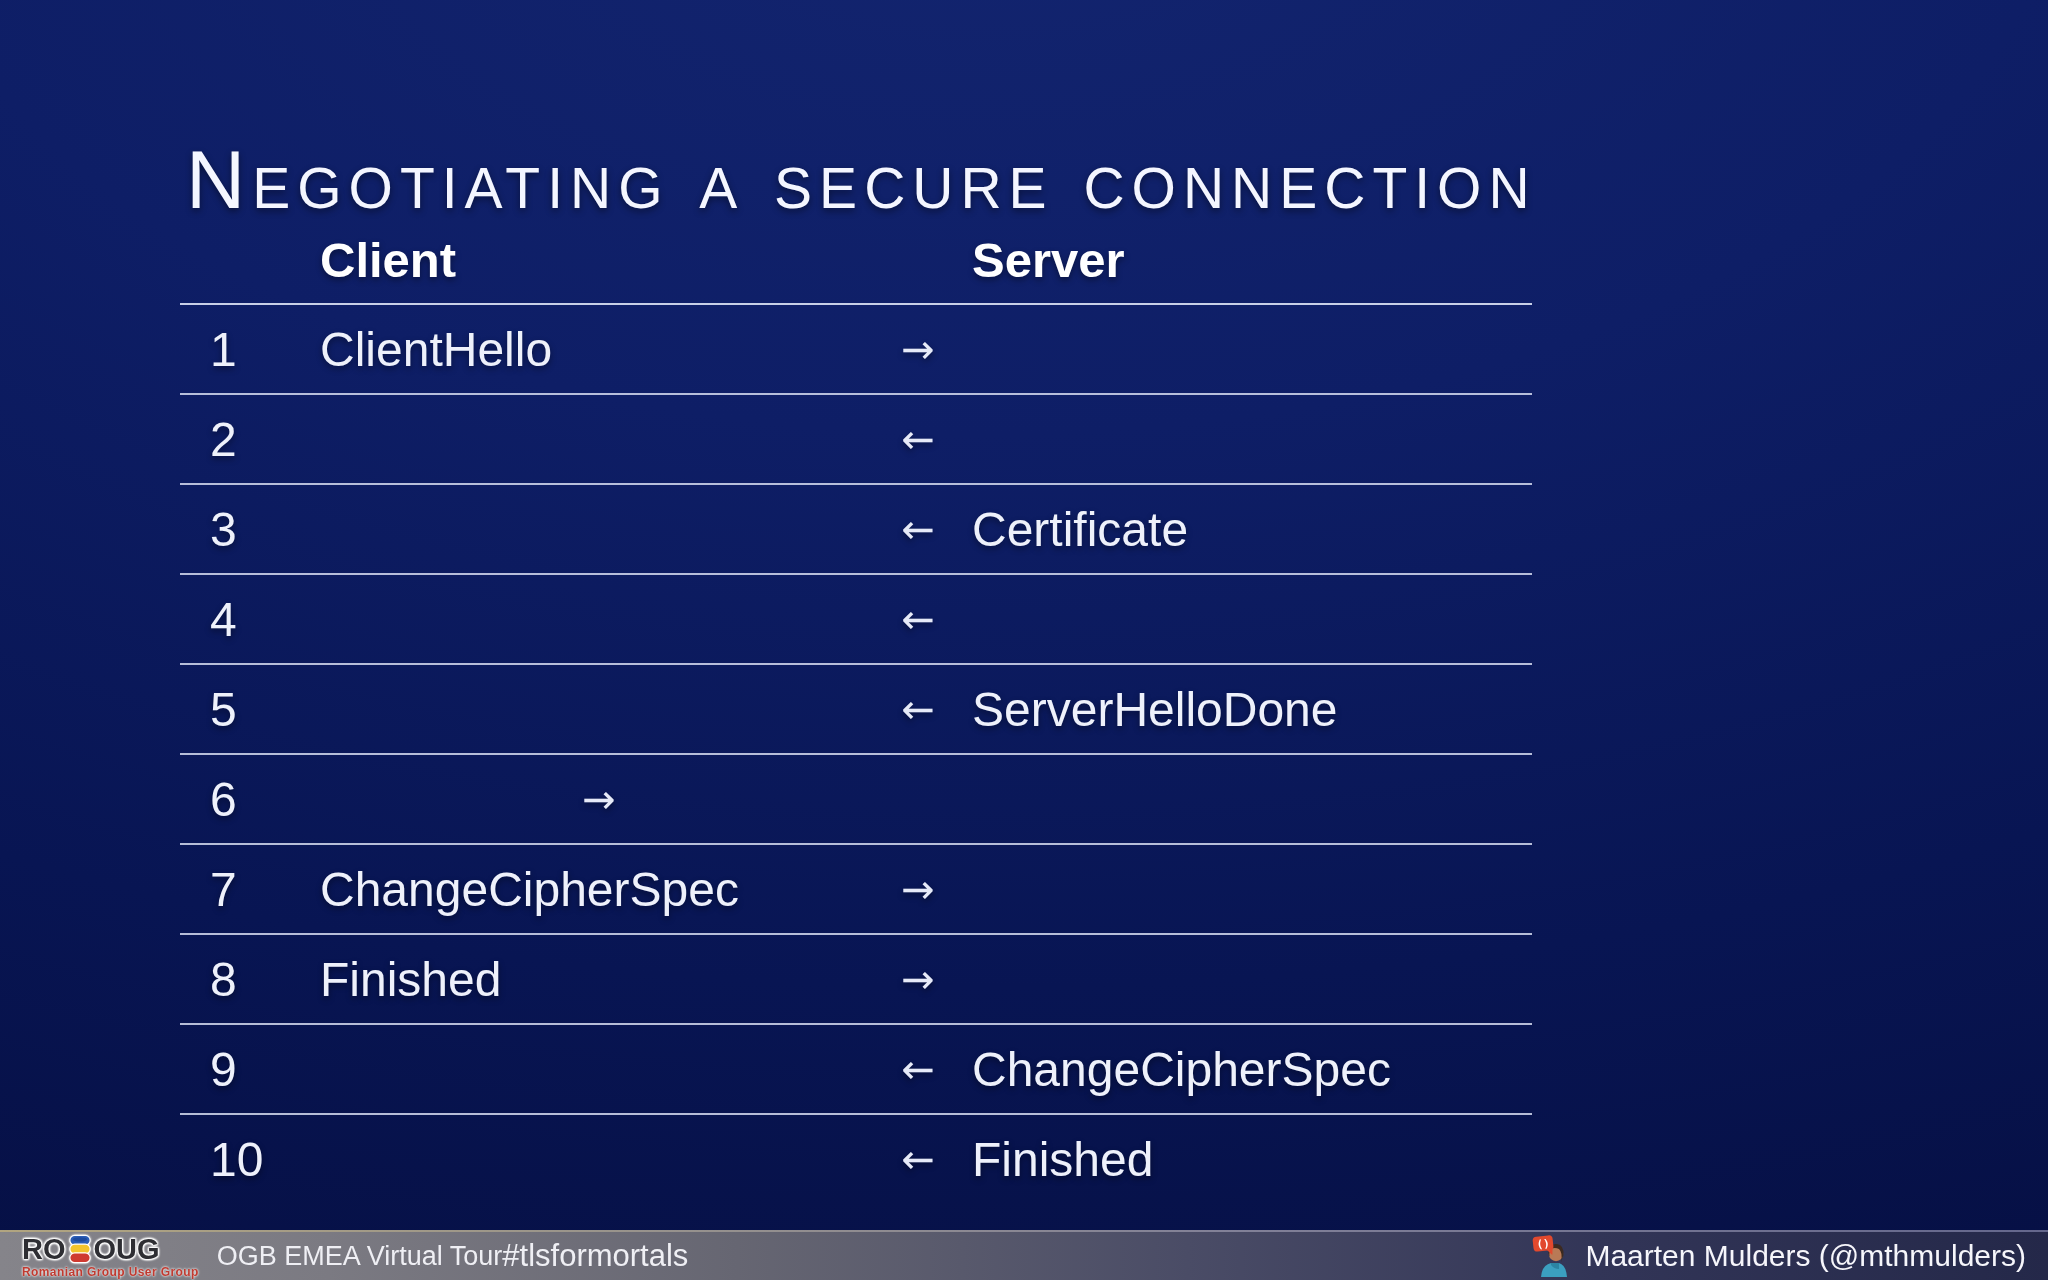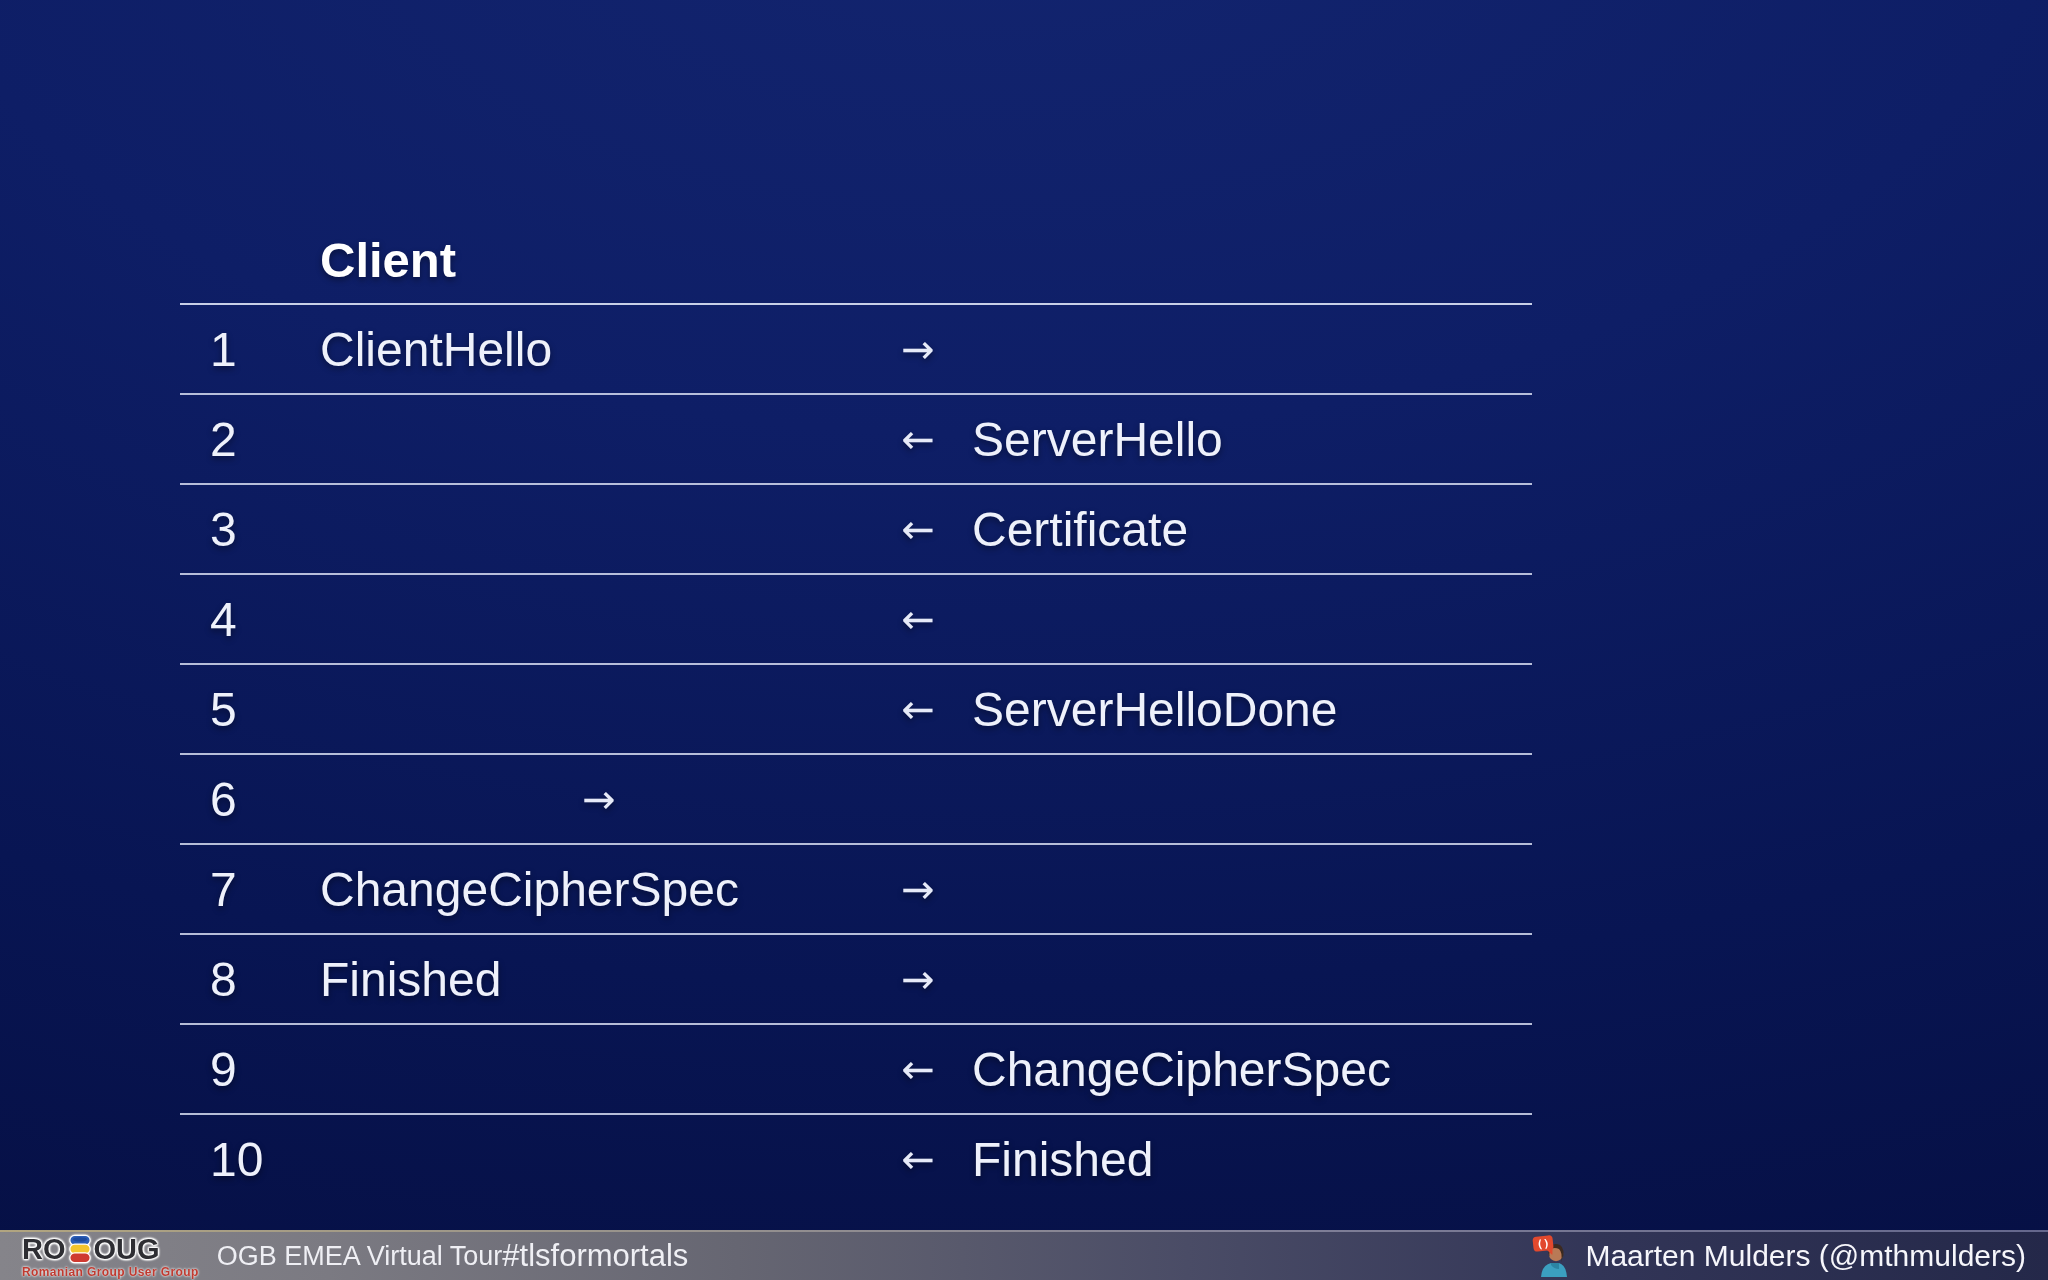--- a/index.html
+++ b/index.html
@@ -97,41 +97,42 @@
   .footer-hashtag { font-size: 31px; color: #efeff4; }
   .footer-spacer { flex: 1; }
   .person-icon { margin-right: 14px; }
   .footer-author { font-size: 30px; color: #f6f6fb; white-space: nowrap; }
 </style>
 </head>
 <body>
 
 <div class="slide">
 
+  <h1 class="title">Negotiating a secure connection</h1>
 
   <div class="msg-table">
 
     <div class="trow thead">
       <span class="c-num"></span>
       <span class="c-client">Client</span>
       <span class="c-arrow"></span>
+      <span class="c-server">Server</span>
     </div>
 
     <div class="trow">
       <span class="c-num">1</span>
       <span class="c-client">ClientHello</span>
       <span class="c-arrow">→</span>
       <span class="c-server"></span>
     </div>
 
     <div class="trow">
       <span class="c-num">2</span>
       <span class="c-client"></span>
       <span class="c-arrow">←</span>
-      <span class="c-server">ServerHello</span>
     </div>
 
     <div class="trow">
       <span class="c-num">3</span>
       <span class="c-client"></span>
       <span class="c-arrow">←</span>
       <span class="c-server">Certificate</span>
     </div>
 
     <div class="trow">

